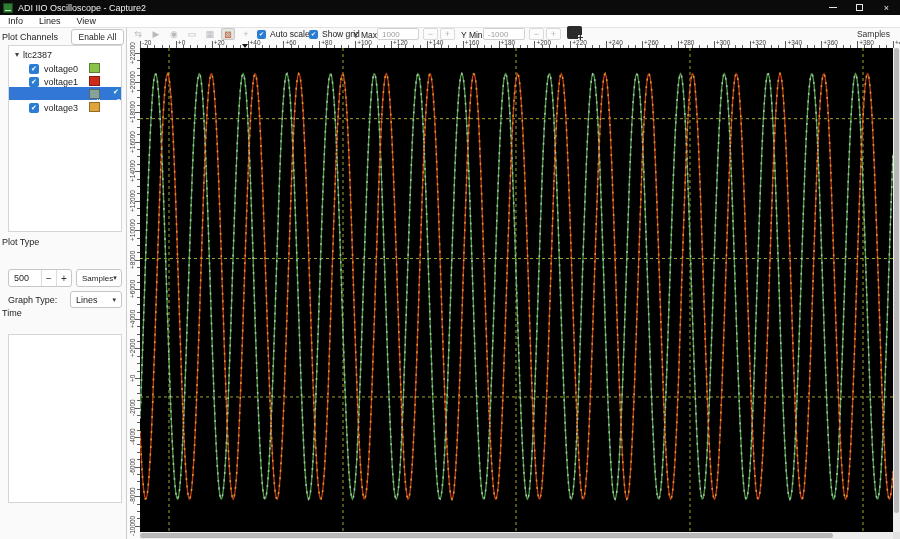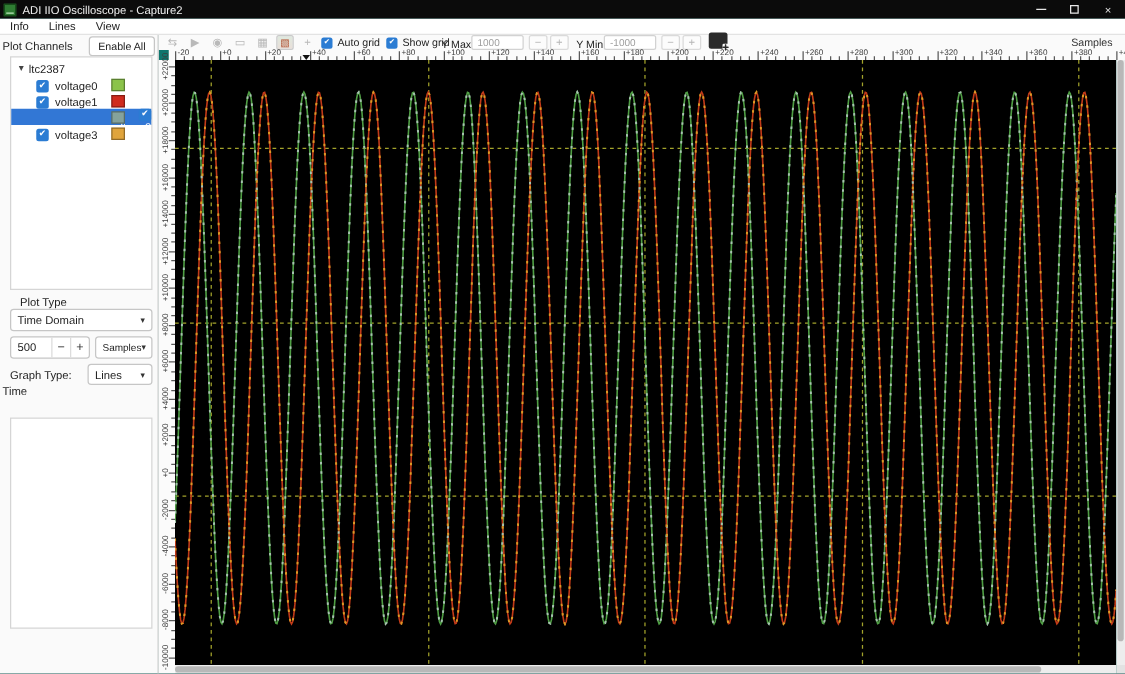--- a/index.html
+++ b/index.html
@@ -1,18 +1,18 @@
 <!DOCTYPE html>
 <html><head>
 <meta charset="utf-8">
 <style>
   * { box-sizing: border-box; margin: 0; padding: 0; }
   html,body { width:900px; height:539px; overflow:hidden; }
   body { font-family:"Liberation Sans", sans-serif; background:#888; }
-  .app { position:relative; width:900px; height:539px; background:#0f766e; overflow:hidden;padding-left:22px; }
+  .app { position:relative; width:900px; height:539px; background:#ffffff; overflow:hidden;padding-left:22px; }
   .abs { position:absolute; }
 
   
   .titlebar { left:0; top:0; width:900px; height:15px; background:#0b0b0b; color:#f0f0f0; display:flex; align-items:center; }
   .app-icon { width:10px; height:10px; margin-left:3px; background:#2f7d33; border:1px solid #164d1a; position:relative; }
   .app-icon::after { content:""; position:absolute; left:1px; top:3px; width:6px; height:3px; border-bottom:1px solid #bfe8bf; }
   .title-text { font-size:9px; margin-left:5px; letter-spacing:0; }
   .win-btns { margin-left:auto; display:flex; height:15px; }
   .win-btn { width:27px; height:15px; display:flex; align-items:center; justify-content:center; color:#e8e8e8; font-size:9px; }
   .glyph-min { width:8px; border-top:1px solid #e8e8e8; }
@@ -132,25 +132,21 @@
             <span class="swatch" style="background: rgb(133, 162, 155);"></span>
           </div>
           <div class="channel-row">
             <span class="cb">✔</span>
             <span class="chan-label">voltage3</span>
             <span class="swatch" style="background: rgb(224, 164, 60);"></span>
           </div>
         </div>
     </div>
 
-    <div class="abs side-label" style="left:2px; top:209px;margin-left:14px;">Plot Type</div>
-    <div class="abs combo" style="left:8px; top:219px; width:114px; height:18px;">
-      <span>Time Domain</span>
-      <span class="arrow">▾</span>
-    </div>
+    <div class="abs side-label" style="left:2px; top:209px;">Plot Type</div>
 
     <div class="abs spinbox" style="left:8px; top:241px; width:64px; height:18px;">
       <span class="spin-val">500</span>
       <span class="spin-btn">−</span>
       <span class="spin-btn">+</span>
     </div>
     <div class="abs combo" style="left:76px; top:241px; width:46px; height:18px; font-size:8px;">
       <span>Samples</span>
       <span class="arrow">▾</span>
     </div>
@@ -172,21 +168,21 @@
         <span class="tool-icon" style="left: 22px;">▶</span>
         <span class="tool-icon" style="left: 40px;">◉</span>
         <span class="tool-icon" style="left: 58px;">▭</span>
         <span class="tool-icon" style="left: 76px;">▦</span>
         <span class="tool-icon colored" style="left: 94px;">▧</span>
         <span class="tool-icon" style="left: 112px;">+</span>
       </div>
 
     <div class="tb-check" style="left:130px;">
       <span class="cb">✔</span>
-      <span class="lbl">Auto grid</span>
+      <span class="lbl">Auto scale</span>
     </div>
     <div class="tb-check" style="left:182px;">
       <span class="cb">✔</span>
       <span class="lbl">Show grid</span>
     </div>
 
     <span class="tb-label" style="left:226px;">Y Max:</span>
     <input class="tb-input" style="left: 250px; width: 42px;" readonly="" value="1000">
     <span class="tb-step" style="left:296px;">−</span>
     <span class="tb-step" style="left:313px;">+</span>

